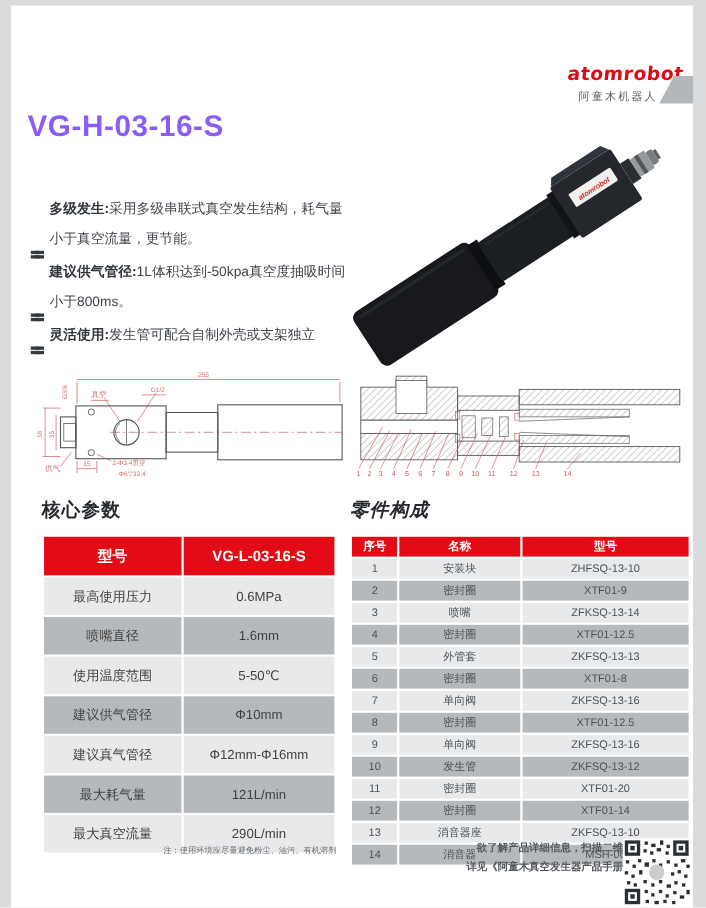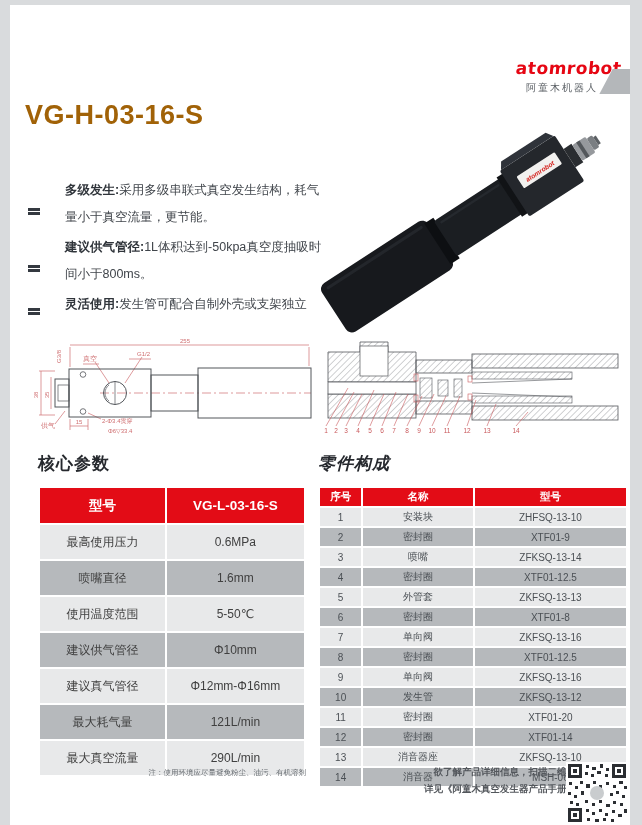--- a/index.html
+++ b/index.html
@@ -17,25 +17,25 @@
 
   
   .brand{left:506px;top:53px;width:92px;text-align:center;}
   .brand-logo{font-size:17px;font-weight:800;color:#e60613;letter-spacing:.5px;
     font-family:"DejaVu Sans","Liberation Sans",sans-serif;transform:skewX(-6deg);}
   .brand-sub{font-size:10px;color:#5a5f64;letter-spacing:2px;margin-top:3px;}
   .brand-flag{left:596px;top:64px;width:46px;height:25px;background:#b4b7ba;
     transform:skewX(-28deg);}
 
   
-  .doc-title{left:15px;top:95px;font-size:27px;font-weight:bold;color:#a16207;letter-spacing:.5px;}
+  .doc-title{left:15px;top:95px;font-size:27px;font-weight:bold;color:#8b5cf6;letter-spacing:.5px;}
 
   
   .features{left:18px;top:172px;width:296px;}
-  .feature{display:flex;align-items:center;margin-bottom:3px;gap:20px;}
+  .feature{display:flex;align-items:flex-end;margin-bottom:3px;}
   .bullet-icon{flex:0 0 8px;width:3px;height:3px;margin:10px 9px 0 0;background:#343940;
     box-shadow:4px 0 0 #343940,0 4px 0 #343940,4px 4px 0 #343940;}
   .feature-body{font-size:12.5px;line-height:27px;color:#40454b;}
   .feature-label{font-weight:bold;color:#30353b;}
 
   
   .photo{left:288px;top:92px;width:336px;height:242px;}
 
   
   .drawing-left{left:15px;top:328px;width:288px;height:108px;}

